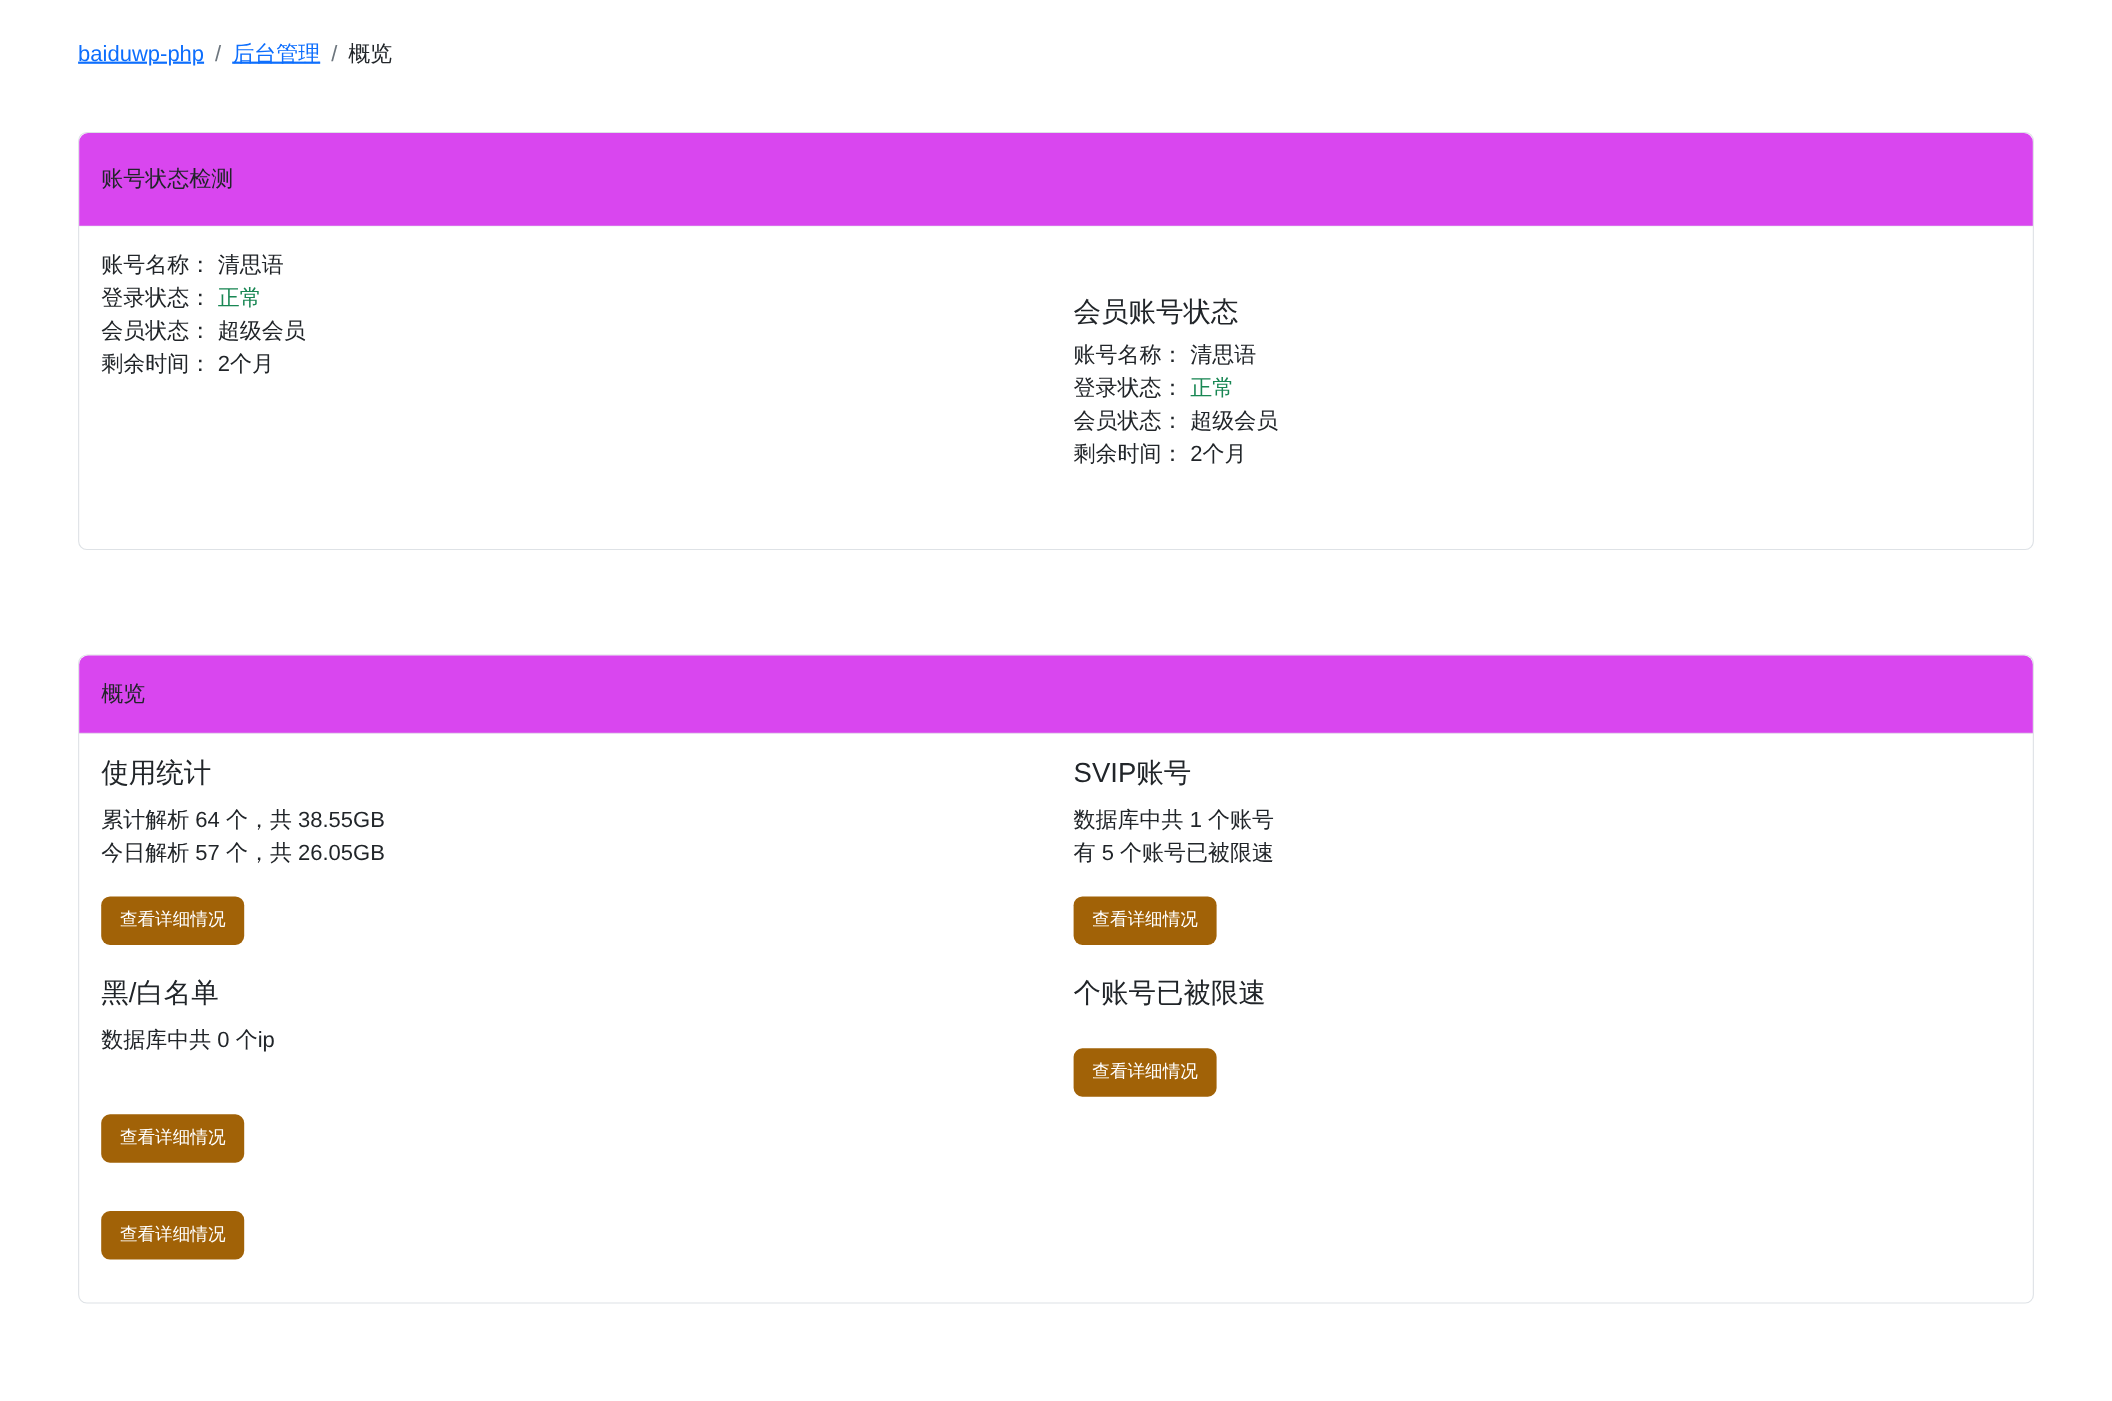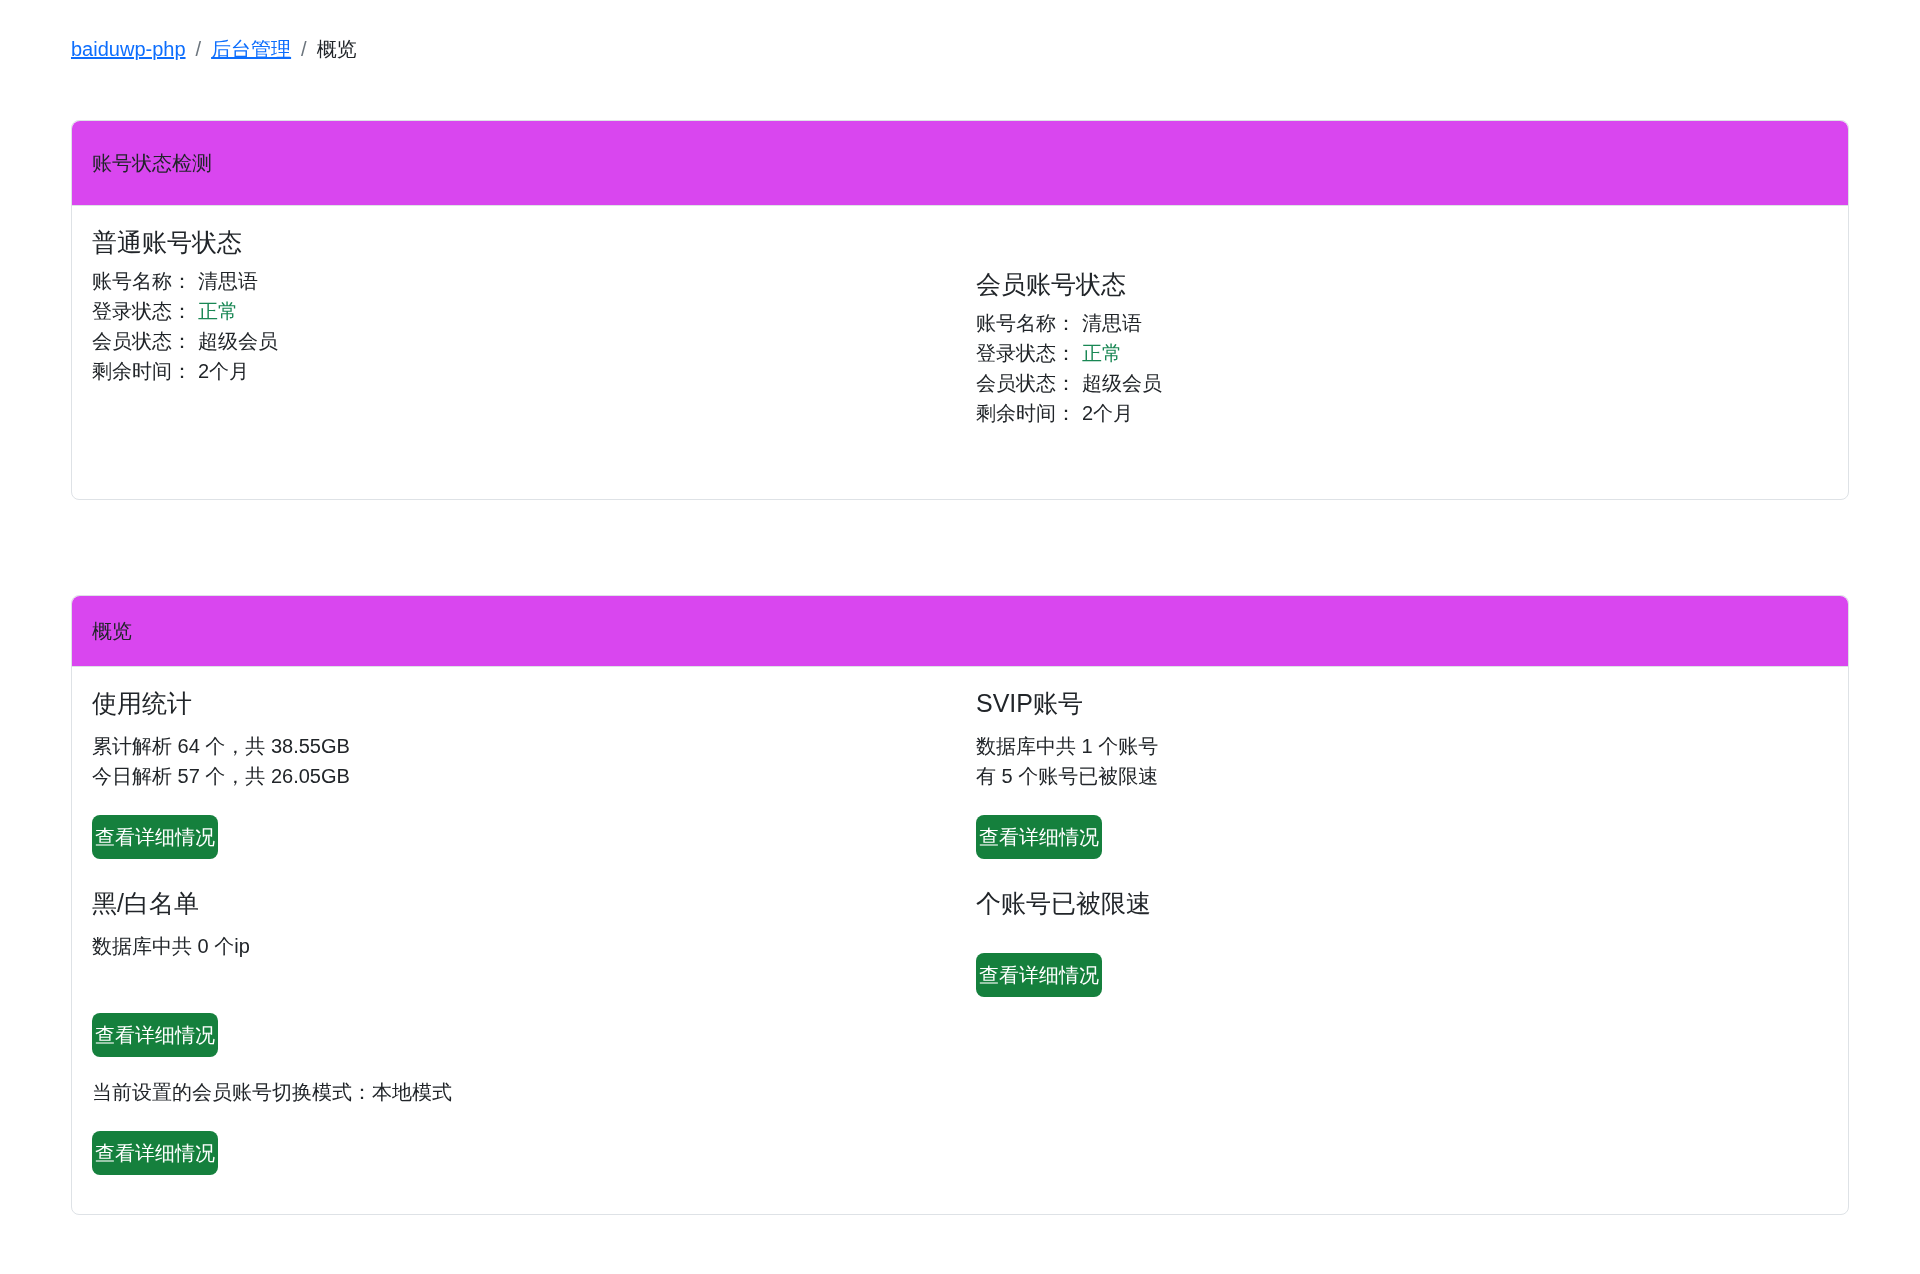--- a/index.html
+++ b/index.html
@@ -79,27 +79,27 @@
   .grid-row .col.right { padding-left: 16px; }
   .grid-row.row2 { margin-top: 28px; }
   .grid-row.row3 { margin-top: 20px; }
   .grid-row.row3 h2.section-heading { margin-top: 10px; }
   h2.overview-heading { margin-bottom: 12px; }
   .line { line-height: 30px; white-space: nowrap; }
 
   .btn {
     display: inline-block;
     margin-top: 24px;
-    background: #15803d;
+    background: #a16207;
     color: #ffffff;
     border: none;
     border-radius: 8px;
-    font-size: 20px;
+    font-size: 16px;
     line-height: 30px;
-    padding: 7px 3px;
+    padding: 7px 17px;
     font-family: inherit;
     cursor: pointer;
   }
   [data-name="section-download-limit"] .btn { margin-top: 22px; }
   [data-name="section-blacklist"] .btn { margin-top: 52px; }
 </style>
 </head>
 <body>
 
 <div class="page" data-name="admin-overview-page">
@@ -112,21 +112,20 @@
     <span class="current" data-name="breadcrumb-current-page">概览</span>
   </nav>
 
   <section class="card card-status" data-name="account-status-card">
     <div class="card-header" data-name="account-status-card-header">
       <span data-name="account-status-card-title">账号状态检测</span>
     </div>
     <div class="status-body" data-name="account-status-card-body">
 
       <div class="status-col" data-name="normal-account-section">
-        <h2 class="section-heading" data-name="normal-account-heading">普通账号状态</h2>
         <div class="status-row" data-name="status-row-account-name">
           <span class="lbl" data-name="status-label">账号名称：</span><span class="val" data-name="status-value">清思语</span>
         </div>
         <div class="status-row" data-name="status-row-login-status">
           <span class="lbl" data-name="status-label">登录状态：</span><span class="val success" data-name="status-value-success">正常</span>
         </div>
         <div class="status-row" data-name="status-row-vip-status">
           <span class="lbl" data-name="status-label">会员状态：</span><span class="val" data-name="status-value">超级会员</span>
         </div>
         <div class="status-row" data-name="status-row-remaining-time">
@@ -181,21 +180,20 @@
           <button class="btn" data-name="blacklist-detail-button">查看详细情况</button>
         </div>
         <div class="col right" data-name="section-download-limit">
           <h2 class="section-heading overview-heading" data-name="download-limit-heading">个账号已被限速</h2>
           <button class="btn" data-name="download-limit-detail-button">查看详细情况</button>
         </div>
       </div>
 
       <div class="grid-row row3" data-name="overview-row-3">
         <div class="col" data-name="section-switch-mode">
-          <div class="line" data-name="switch-mode-line">当前设置的会员账号切换模式：本地模式</div>
           <button class="btn" data-name="switch-mode-detail-button">查看详细情况</button>
         </div>
         <div class="col right" data-name="empty-column"></div>
       </div>
 
     </div>
   </section>
 
 </div>
 

